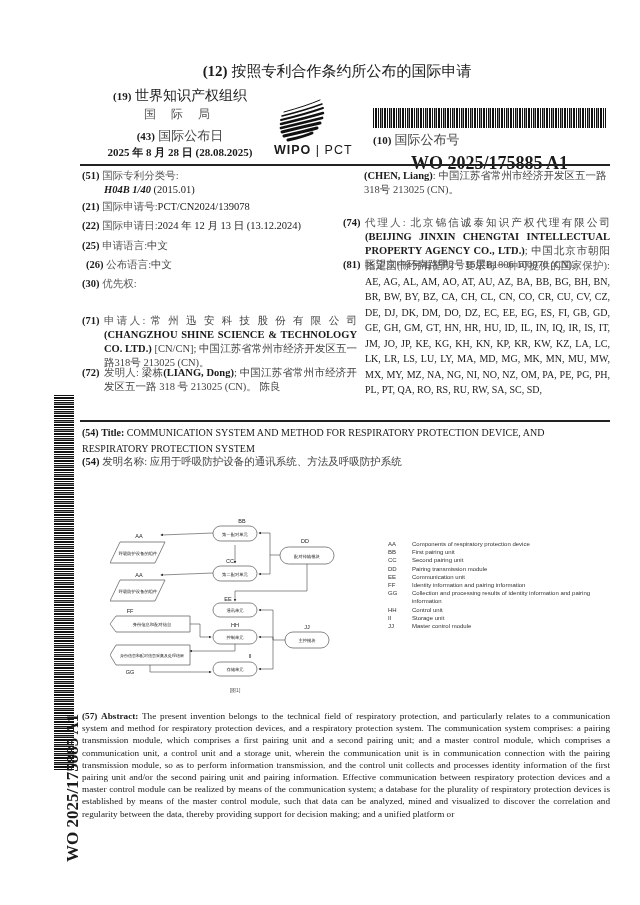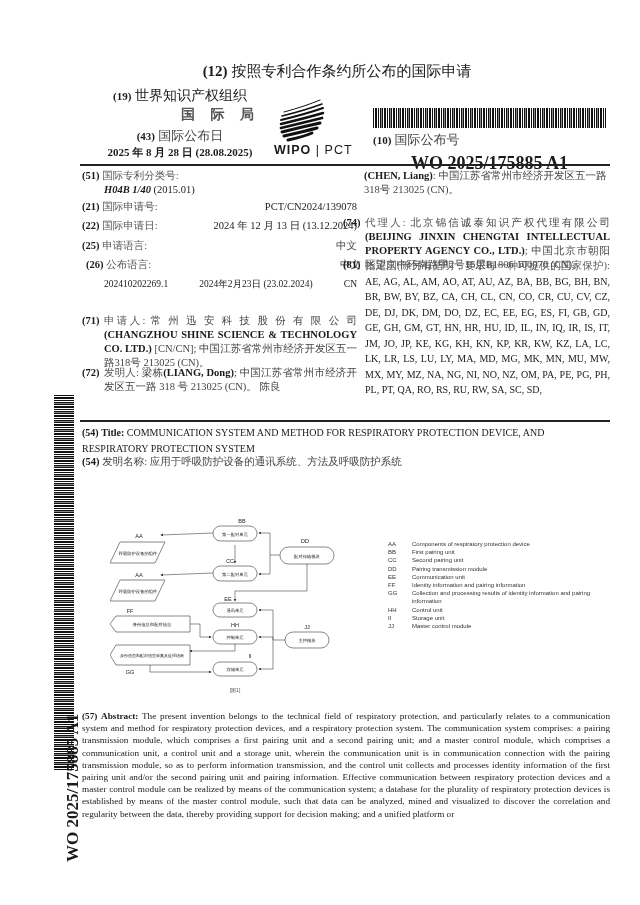--- a/index.html
+++ b/index.html
@@ -5,35 +5,35 @@
   * { box-sizing: border-box; margin: 0; padding: 0; }
   html, body { width: 640px; height: 905px; background: #ffffff; overflow: hidden; }
   body { position: relative; font-family: "Liberation Serif", "DejaVu Serif", serif; color: #1a1a1a; }
   .abs { position: absolute; }
   .cn { color: #444; }
   .num { font-weight: bold; }
 
   
   #hdr-title { left: 0; top: 62px; width: 640px; text-align: center; font-size: 15px; margin-left: 17px; }
   #org-1 { left: 100px; top: 87px; width: 160px; text-align: center; font-size: 14px; }
-  #org-2 { left: 100px; top: 106px; width: 160px; text-align: right; font-size: 14px; letter-spacing: 6px; color:#555;font-weight:bold; }
+  #org-2 { left: 100px; top: 106px; width: 160px; text-align: center; font-size: 12px; letter-spacing: 6px; color:#555; }
   #pubdate-label { left: 100px; top: 127px; width: 160px; text-align: center; font-size: 13px; }
   #pubdate-val { left: 90px; top: 145px; width: 180px; text-align: center; font-size: 11px; font-weight: bold; }
   #wipo-logo { left: 278px; top: 98px; width: 50px; height: 46px; }
   #wipo-text { left: 274px; top: 143px; width: 100px; font-family: "Liberation Sans", sans-serif; font-size: 12.5px; font-weight: bold; letter-spacing: 1px; }
   #wipo-text .pct { font-weight: normal; }
   #barcode-top { left: 373px; top: 108px; width: 233px; height: 20px; }
   #pubnum-label { left: 373px; top: 131px; width: 233px; font-size: 13px; }
   #pubnum-val { left: 373px; top: 153px; width: 233px; text-align: center; font-size: 18px; font-weight: bold; }
   #rule-top { left: 80px; top: 164px; width: 530px; height: 2px; background: #222; }
 
   
   .bib { font-size: 10.5px; line-height: 14px; }
   .bib .lab { color: #555; }
-  .row { display: flex; justify-content: space-between; }
+  .row { display: flex; }
   #b51 { left: 82px; top: 169px; width: 275px; }
   #b21 { left: 82px; top: 200px; width: 275px; }
   #b22 { left: 82px; top: 219px; width: 275px; }
   #b25 { left: 82px; top: 239px; width: 275px; }
   #b26 { left: 86px; top: 258px; width: 275px; }
   #b30 { left: 82px; top: 277px; width: 275px; }
   #b71 { left: 82px; top: 314px; width: 275px; }
   #b72 { left: 82px; top: 366px; width: 275px; }
   .indent { padding-left: 22px; }
   .hang { display: flex; }
@@ -134,25 +134,21 @@
 </div>
 <div class="abs bib row" id="b25">
   <span><span class="num">(25)</span> <span class="lab">申请语言:</span></span>
   <span class="cn">中文</span>
 </div>
 <div class="abs bib row" id="b26">
   <span><span class="num">(26)</span> <span class="lab">公布语言:</span></span>
   <span class="cn">中文</span>
 </div>
 <div class="abs bib" id="b30">
-  <div class="indent row" style="font-size:9.5px">
-    <span>202410202269.1</span>
-    <span>2024年2月23日 (23.02.2024)</span>
-    <span>CN</span>
-  </div>
+  <div><span class="num">(30)</span> <span class="lab">优先权:</span></div>
 </div>
 <div class="abs bib hang" id="b71">
   <span class="n">(71)</span>
   <span class="t"><span class="lab">申请人:</span><span class="cn"> 常 州 迅 安 科 技 股 份 有 限 公 司 </span><b>(CHANGZHOU SHINE SCIENCE &amp; TECHNOLOGY CO. LTD.)</b><span class="cn"> [CN/CN]; 中国江苏省常州市经济开发区五一路318号 213025 (CN)。</span></span>
 </div>
 <div class="abs bib hang" id="b72">
   <span class="n">(72)</span>
   <span class="t"><span class="lab">发明人:</span><span class="cn"> 梁栋</span><b>(LIANG, Dong)</b><span class="cn">; 中国江苏省常州市经济开发区五一路 318 号 213025 (CN)。 陈良</span></span>
 </div>
 

